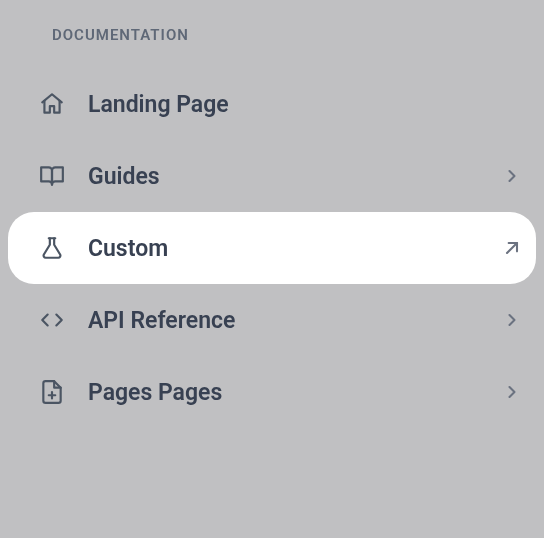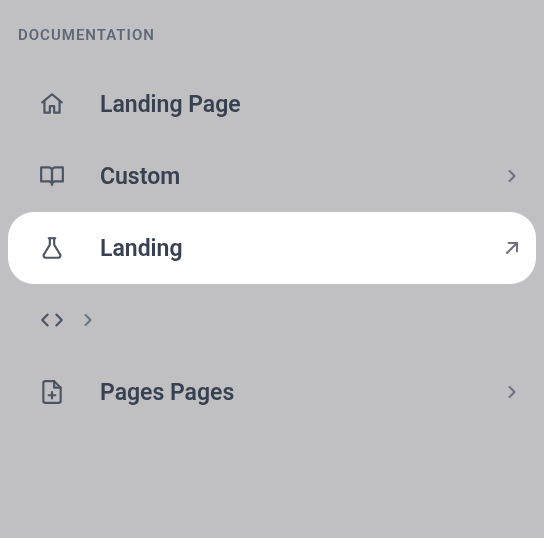--- a/index.html
+++ b/index.html
@@ -9,34 +9,33 @@
       background: #c0c0c2;
       font-family: -apple-system, BlinkMacSystemFont, "Segoe UI", Roboto, Helvetica, Arial, sans-serif;
       padding-top: 26px;
       overflow: hidden;
     }
     .section-label {
       font-size: 15px;
       font-weight: 600;
       letter-spacing: 1px;
       color: #5f6877;
-      padding-left: 18px;
+      padding-left: 52px;
       margin-bottom: 24px;
     }
     .nav-list {
       list-style: none;
     }
     .nav-item {
       display: flex;
       align-items: center;
       height: 72px;
       padding-left: 38px;
       padding-right: 22px;
       cursor: pointer;
-      gap: 12px;
     }
     .nav-item.active {
       background: #ffffff;
       border-radius: 26px;
       margin-left: 8px;
       margin-right: 8px;
       padding-left: 30px;
       padding-right: 14px;
     }
     .item-icon {
@@ -99,51 +98,52 @@
     <span class="item-label">Landing Page</span>
   </li>
 
   <li class="nav-item">
     <span class="item-icon">
       <svg viewBox="0 0 24 24">
           <path d="M2 4h7a3 3 0 0 1 3 3v13a3 3 0 0 0-3-3H2z"></path>
           <path d="M22 4h-7a3 3 0 0 0-3 3v13a3 3 0 0 1 3-3h7z"></path>
         </svg>
     </span>
-    <span class="item-label">Custom</span>
+    <span class="item-label">Guides</span>
     <span class="item-chevron">
       <svg viewBox="0 0 24 24">
           <polyline points="9 6 15 12 9 18"></polyline>
         </svg>
     </span>
   </li>
 
   <li class="nav-item active">
     <span class="item-icon">
       <svg viewBox="0 0 24 24">
           <path d="M9 3h6"></path>
           <path d="M10 3v6l-5.5 9A2 2 0 0 0 6.2 21h11.6a2 2 0 0 0 1.7-3L14 9V3"></path>
         </svg>
     </span>
-    <span class="item-label">Landing</span>
+    <span class="item-label">Custom</span>
     <span class="item-chevron">
       <svg viewBox="0 0 24 24">
           <line x1="6" y1="18" x2="18" y2="6"></line>
           <polyline points="8 6 18 6 18 16"></polyline>
         </svg>
     </span>
   </li>
 
   <li class="nav-item">
     <span class="item-icon">
       <svg viewBox="0 0 24 24">
           <polyline points="8 7 3 12 8 17"></polyline>
           <polyline points="16 7 21 12 16 17"></polyline>
         </svg>
     </span>
+    <span class="item-label">API Reference</span>
     <span class="item-chevron">
       <svg viewBox="0 0 24 24">
           <polyline points="9 6 15 12 9 18"></polyline>
         </svg>
     </span>
   </li>
 
 
   <li class="nav-item">
     <span class="item-icon">

